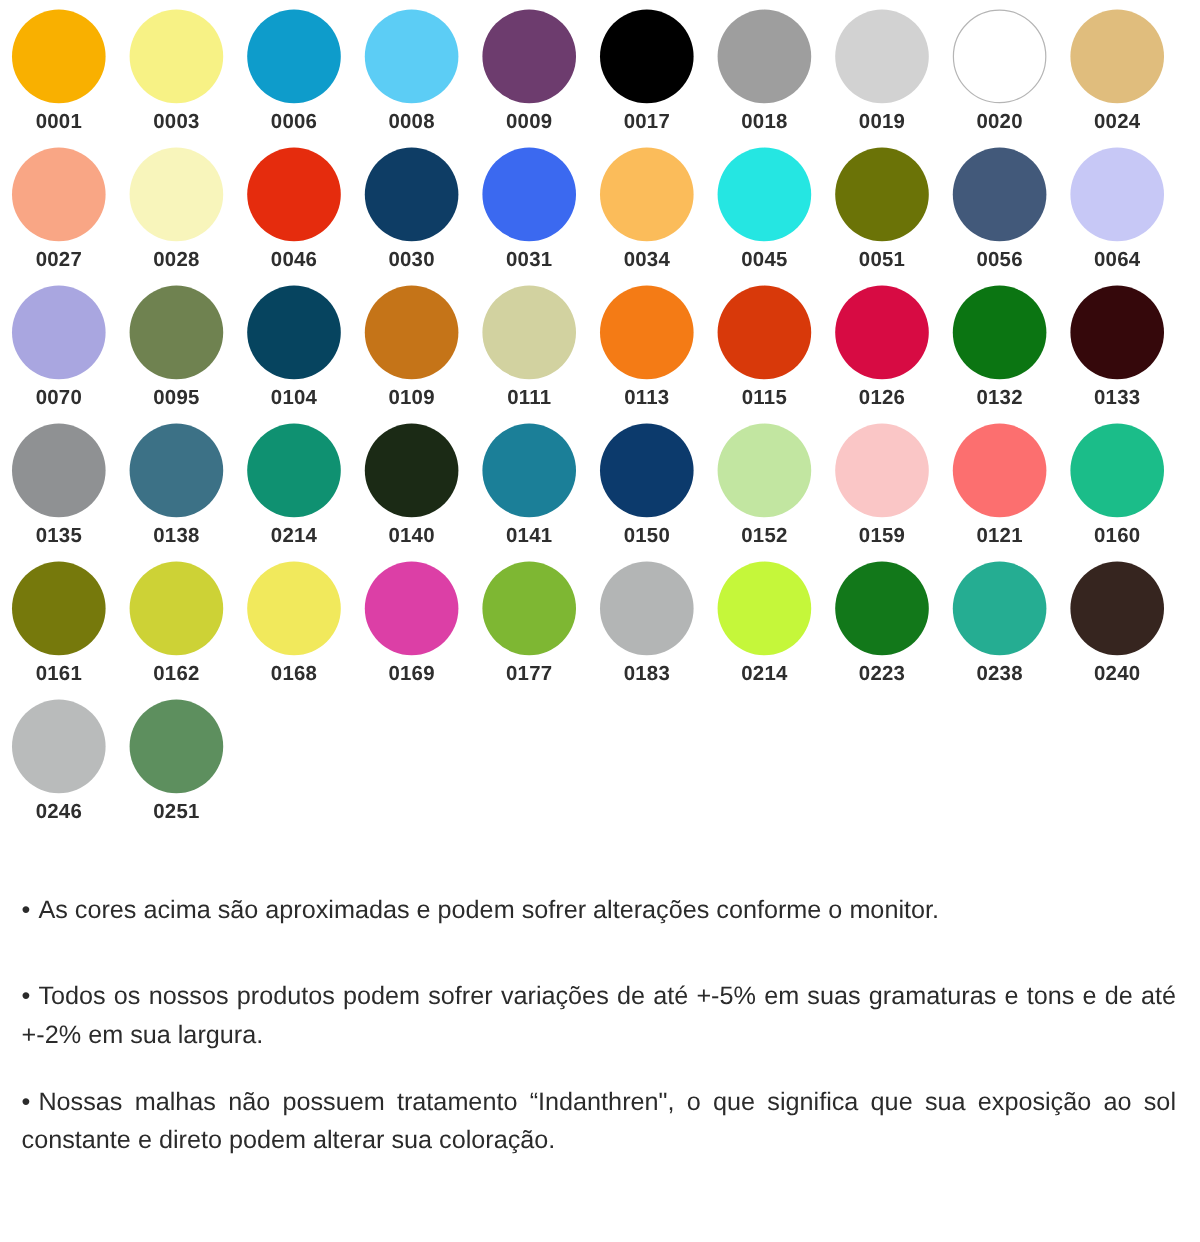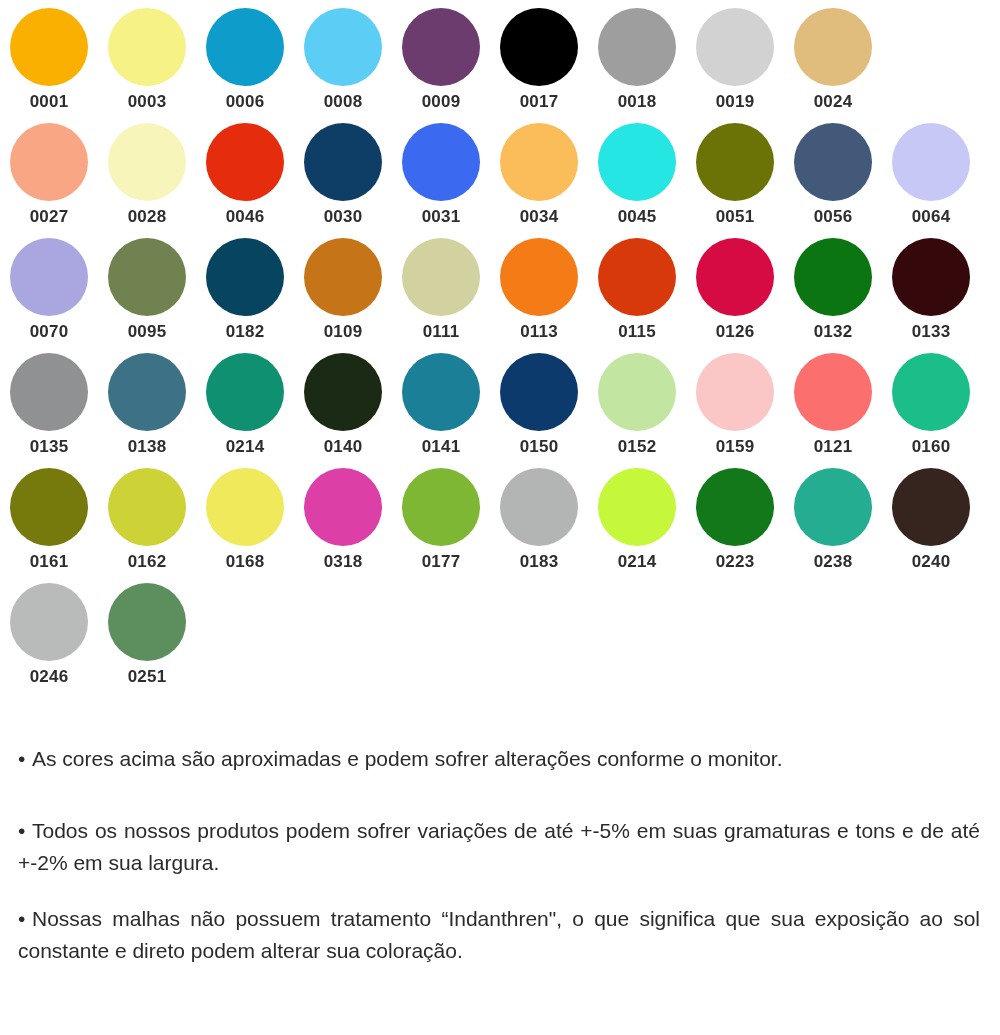--- a/index.html
+++ b/index.html
@@ -140,20 +140,24 @@
         </div>
         <div class="swatch-cell">
           <div class="swatch-dot" style="background: rgb(158, 158, 158);"></div>
           <div class="swatch-label">0018</div>
         </div>
         <div class="swatch-cell">
           <div class="swatch-dot" style="background: rgb(210, 210, 210);"></div>
           <div class="swatch-label">0019</div>
         </div>
         <div class="swatch-cell">
+          <div class="swatch-dot outlined" style="background: rgb(255, 255, 255);"></div>
+          <div class="swatch-label">0020</div>
+        </div>
+        <div class="swatch-cell">
           <div class="swatch-dot" style="background: rgb(224, 189, 125);"></div>
           <div class="swatch-label">0024</div>
         </div>
       </div>
       <div class="swatch-row">
         <div class="swatch-cell">
           <div class="swatch-dot" style="background: rgb(249, 166, 133);"></div>
           <div class="swatch-label">0027</div>
         </div>
         <div class="swatch-cell">
@@ -197,21 +201,21 @@
         <div class="swatch-cell">
           <div class="swatch-dot" style="background: rgb(169, 166, 224);"></div>
           <div class="swatch-label">0070</div>
         </div>
         <div class="swatch-cell">
           <div class="swatch-dot" style="background: rgb(111, 130, 80);"></div>
           <div class="swatch-label">0095</div>
         </div>
         <div class="swatch-cell">
           <div class="swatch-dot" style="background: rgb(6, 68, 95);"></div>
-          <div class="swatch-label">0182</div>
+          <div class="swatch-label">0104</div>
         </div>
         <div class="swatch-cell">
           <div class="swatch-dot" style="background: rgb(197, 116, 24);"></div>
           <div class="swatch-label">0109</div>
         </div>
         <div class="swatch-cell">
           <div class="swatch-dot" style="background: rgb(210, 210, 160);"></div>
           <div class="swatch-label">0111</div>
         </div>
         <div class="swatch-cell">
@@ -285,21 +289,21 @@
         <div class="swatch-cell">
           <div class="swatch-dot" style="background: rgb(205, 210, 54);"></div>
           <div class="swatch-label">0162</div>
         </div>
         <div class="swatch-cell">
           <div class="swatch-dot" style="background: rgb(241, 233, 92);"></div>
           <div class="swatch-label">0168</div>
         </div>
         <div class="swatch-cell">
           <div class="swatch-dot" style="background: rgb(220, 63, 166);"></div>
-          <div class="swatch-label">0318</div>
+          <div class="swatch-label">0169</div>
         </div>
         <div class="swatch-cell">
           <div class="swatch-dot" style="background: rgb(126, 183, 51);"></div>
           <div class="swatch-label">0177</div>
         </div>
         <div class="swatch-cell">
           <div class="swatch-dot" style="background: rgb(179, 181, 181);"></div>
           <div class="swatch-label">0183</div>
         </div>
         <div class="swatch-cell">

